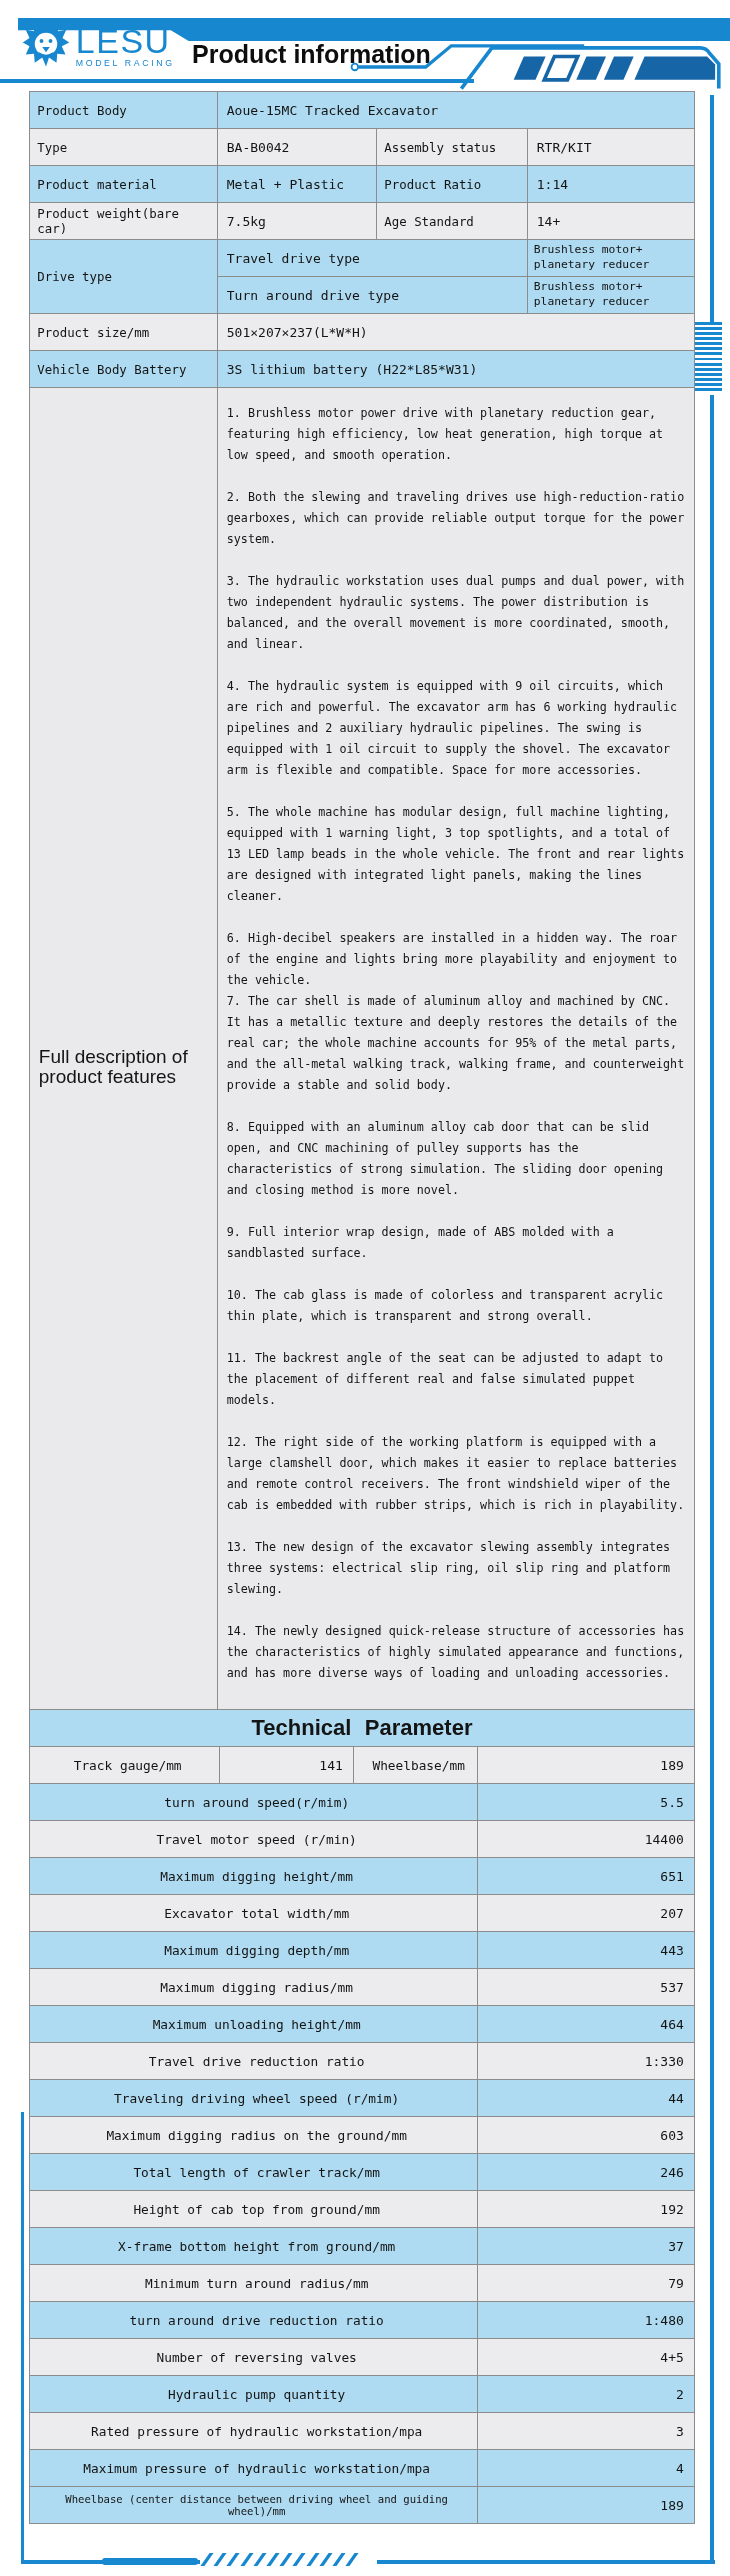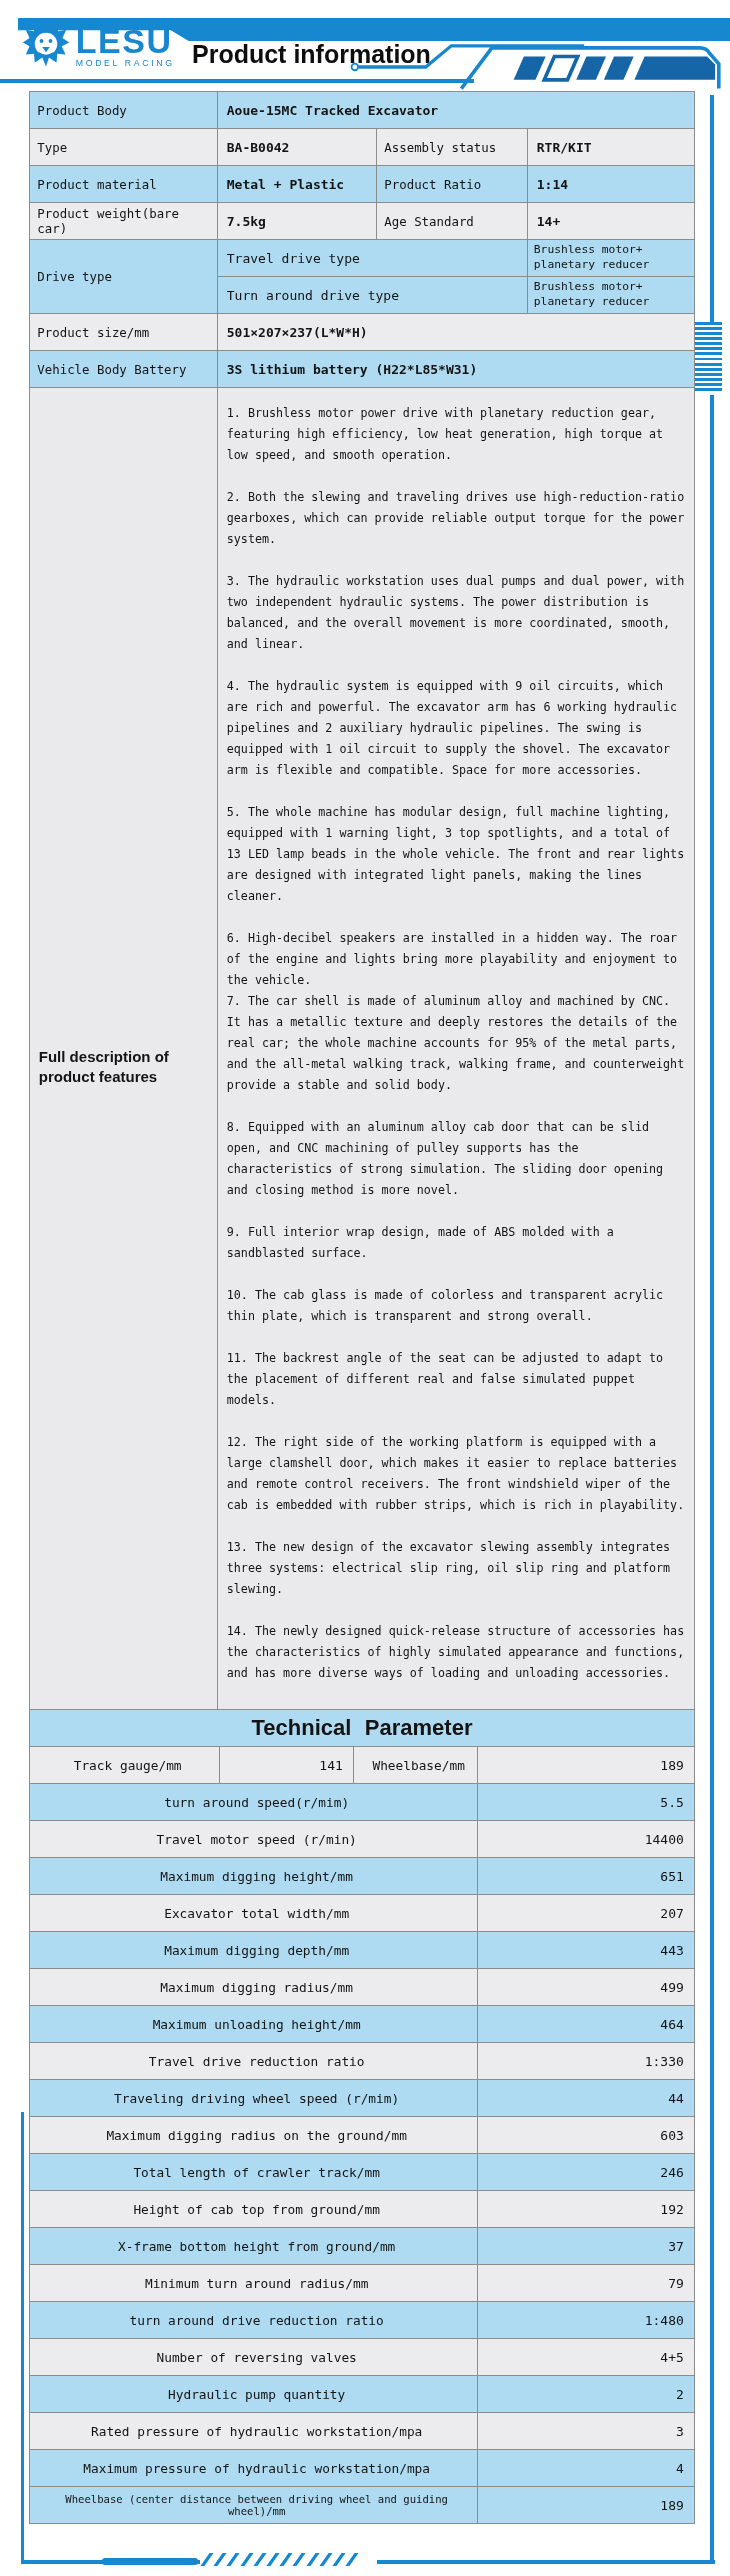--- a/index.html
+++ b/index.html
@@ -5,21 +5,21 @@
   html,body{margin:0;padding:0;background:#fff;}
   .page{position:relative;width:731px;height:2576px;background:#ffffff;overflow:hidden;
         font-family:"DejaVu Sans Mono",monospace;color:#141414;}
 
   
   .top-bar{position:absolute;left:17.5px;top:17.5px;width:713px;height:23.4px;background:#1787D0;
            clip-path:polygon(0 0,100% 0,100% 100%,24% 100%,21.5% 55%,0 55%);}
   .logo{position:absolute;left:22px;top:19px;display:flex;align-items:flex-start;}
   .lion{width:48px;height:50px;}
   .logo-text{margin-left:5.8px;padding-top:5.8px;}
-  .brand{font-family:"Liberation Sans",sans-serif;font-weight:bold;font-size:34px;line-height:32px;
+  .brand{font-family:"Liberation Sans",sans-serif;font-weight:normal;font-size:34px;line-height:32px;
          color:#1787D0;letter-spacing:1.5px;}
   .brand-sub{font-family:"Liberation Sans",sans-serif;font-weight:normal;font-size:8.8px;
              letter-spacing:2.6px;color:#1787D0;margin-top:1.5px;}
   .title{position:absolute;left:192px;top:40px;font-family:"Liberation Sans",sans-serif;
          font-weight:bold;font-size:25px;color:#0d0d0d;letter-spacing:0px;}
   .rule{position:absolute;left:0;top:79px;width:474px;height:4.4px;background:#1787D0;}
   .deco-line{position:absolute;left:349px;top:42px;}
   .badge{position:absolute;left:459px;top:42px;}
 
   
@@ -37,26 +37,26 @@
   table{border-collapse:collapse;table-layout:fixed;}
   td{border:0.7px solid #8c8c8c;overflow:hidden;}
   .main,.tech{position:absolute;left:29px;width:665px;}
   .main{top:91px;}
   .tech{top:1709px;}
   .blue td{background:#AEDBF1;}
   .white td{background:#ECECEE;}
   .h51{height:37px;}
   .h50{height:37px;}
   .lbl{padding-left:7.3px;font-size:12.4px;text-align:left;}
-  .val{padding-left:8.8px;font-size:13px;text-align:left;font-weight:bold;}
+  .val{padding-left:8.8px;font-size:13px;text-align:left;}
   .sub{padding-left:8.8px;font-size:13px;text-align:left;}
   .pre{white-space:pre-line;font-size:11.3px;line-height:14.6px;padding-left:5.8px;}
   .desc-row td{background:#EAEAEC;vertical-align:top;}
   .desc-lbl{vertical-align:middle !important;font-family:"Liberation Sans",sans-serif;
-            font-weight:bold;font-size:15px;line-height:20px;padding-left:8.8px;padding-right:24px;}
+            font-weight:normal;font-size:19px;line-height:20px;padding-left:8.8px;padding-right:24px;}
   .desc-txt{padding:14.6px 4.4px 0 8.8px;font-size:11.7px;line-height:21px;white-space:pre-line;
             text-align:left;height:1319px;}
   .band td{background:#AEDBF1;text-align:center;font-family:"Liberation Sans",sans-serif;
            font-weight:bold;font-size:22px;word-spacing:7.3px;height:34px;}
   .tval{text-align:right;padding-right:10.2px;font-size:13px;}
   .tlbl{padding-left:7.3px;font-size:12.8px;text-align:center;}
   .tight{font-size:10.6px;}
 </style>
 </head>
 <body>
@@ -239,21 +239,21 @@
     <tr class="white h50">
           <td class="tlbl" colspan="3">Excavator total width/mm</td>
           <td class="tval">207</td>
         </tr>
     <tr class="blue h50">
           <td class="tlbl" colspan="3">Maximum digging depth/mm</td>
           <td class="tval">443</td>
         </tr>
     <tr class="white h50">
           <td class="tlbl" colspan="3">Maximum digging radius/mm</td>
-          <td class="tval">499</td>
+          <td class="tval">537</td>
         </tr>
     <tr class="blue h50">
           <td class="tlbl" colspan="3">Maximum unloading height/mm</td>
           <td class="tval">464</td>
         </tr>
     <tr class="white h50">
           <td class="tlbl" colspan="3">Travel drive reduction ratio</td>
           <td class="tval">1:330</td>
         </tr>
     <tr class="blue h50">

